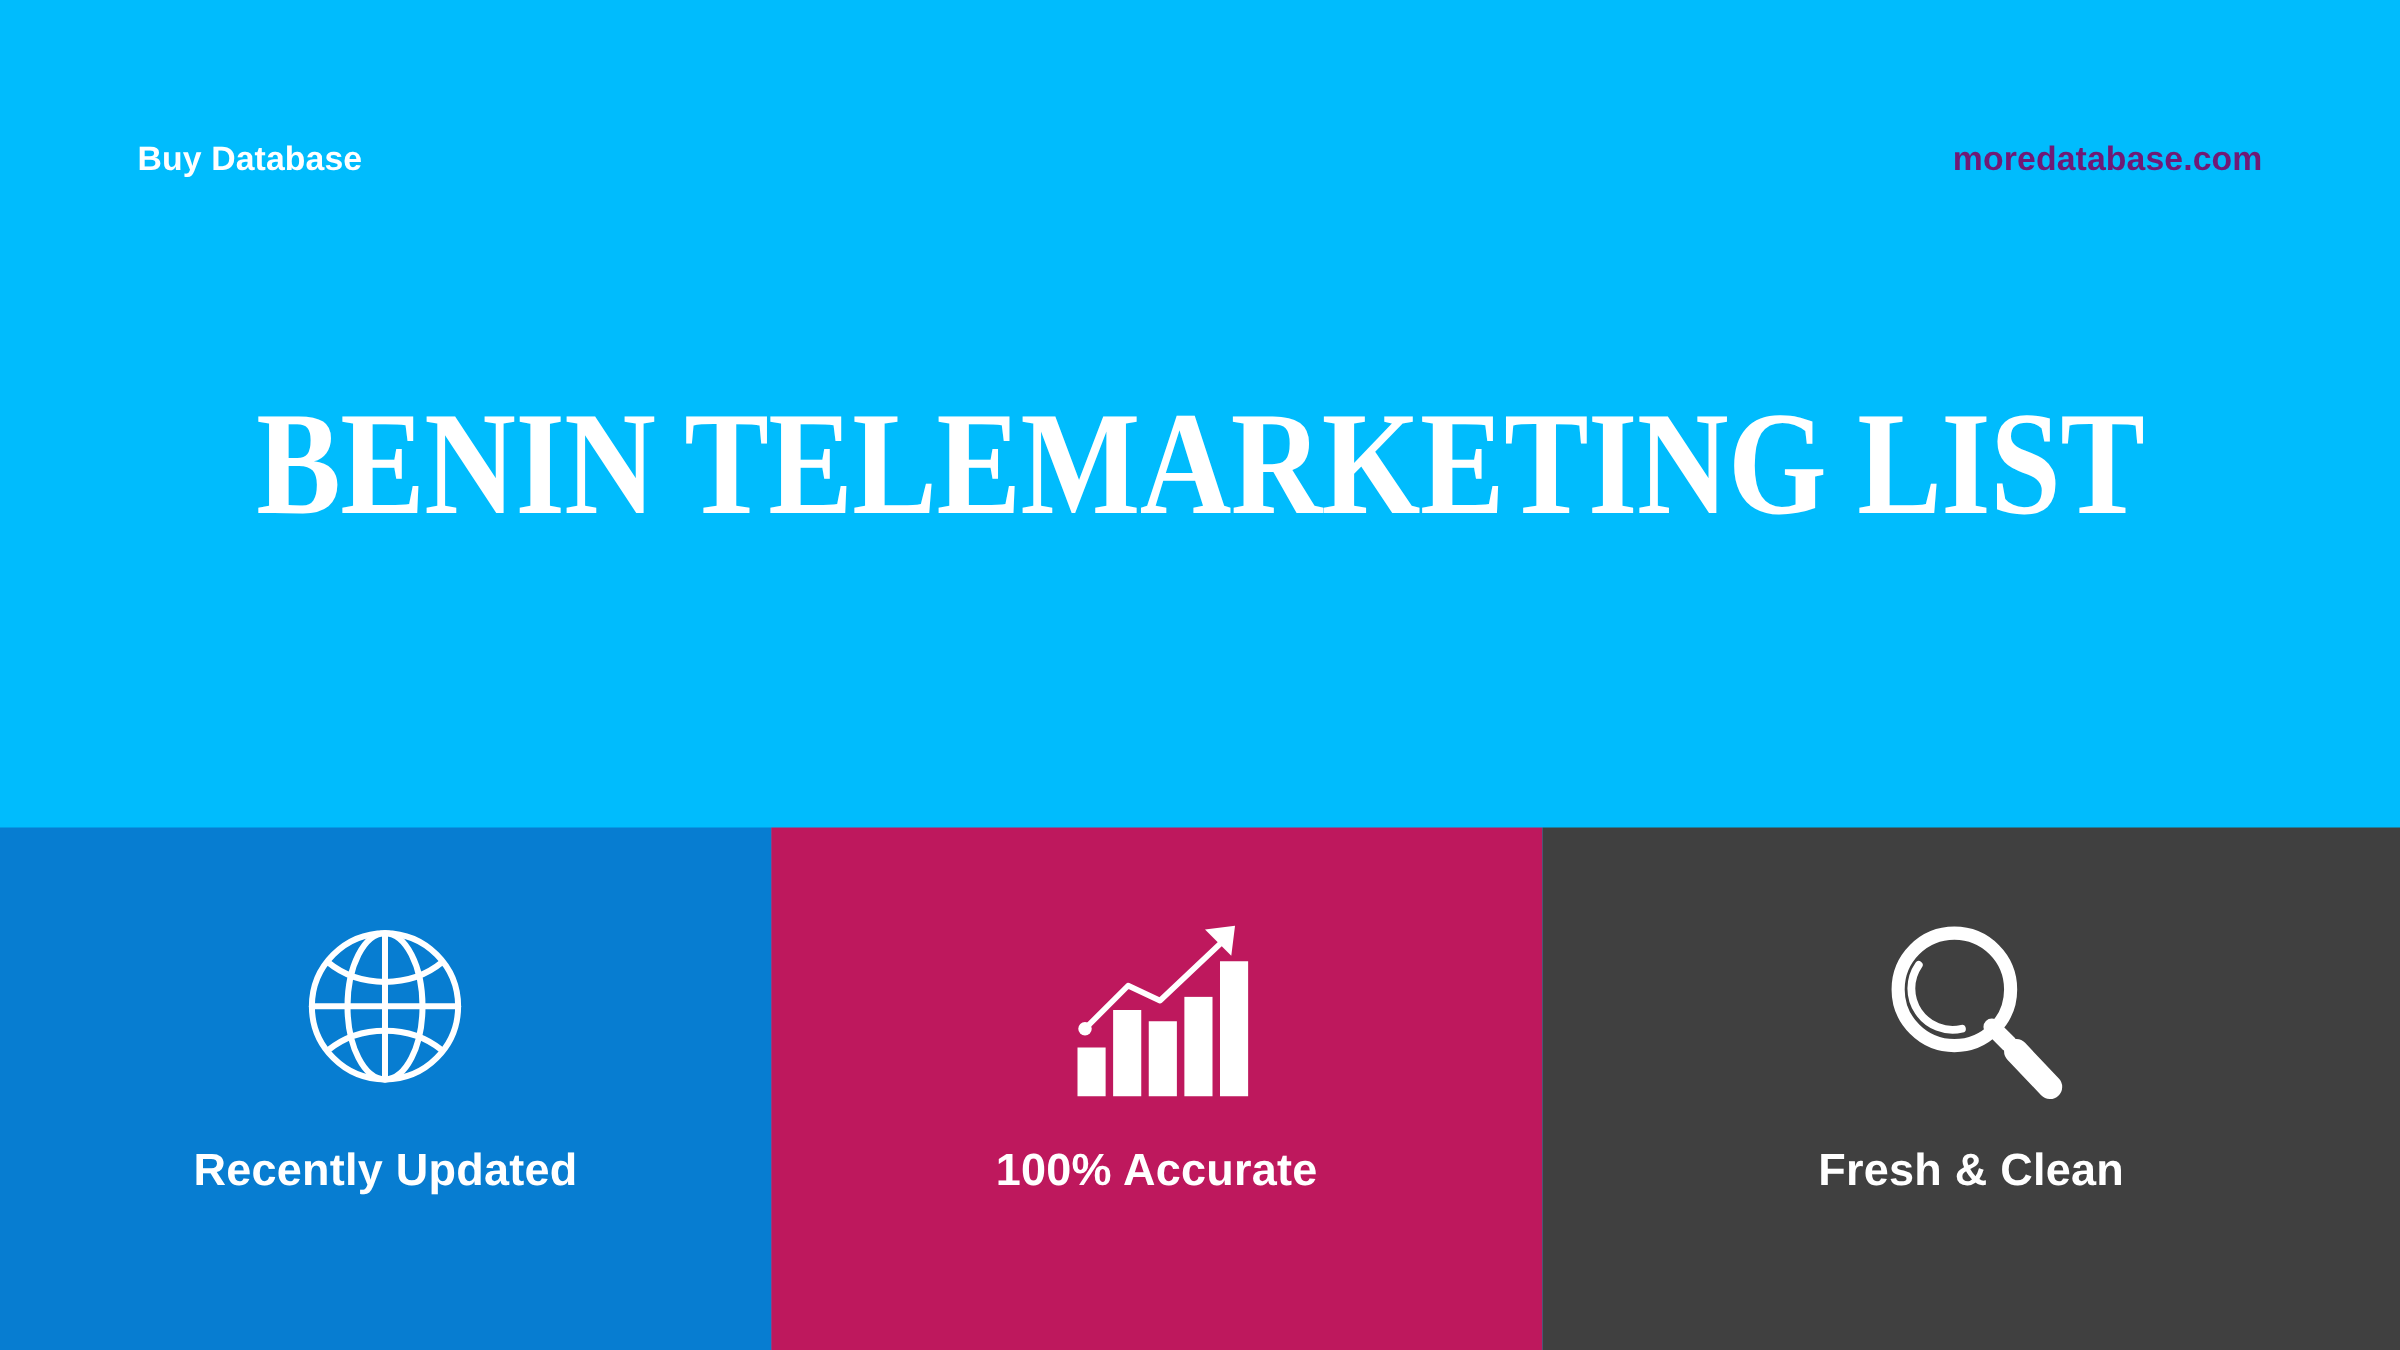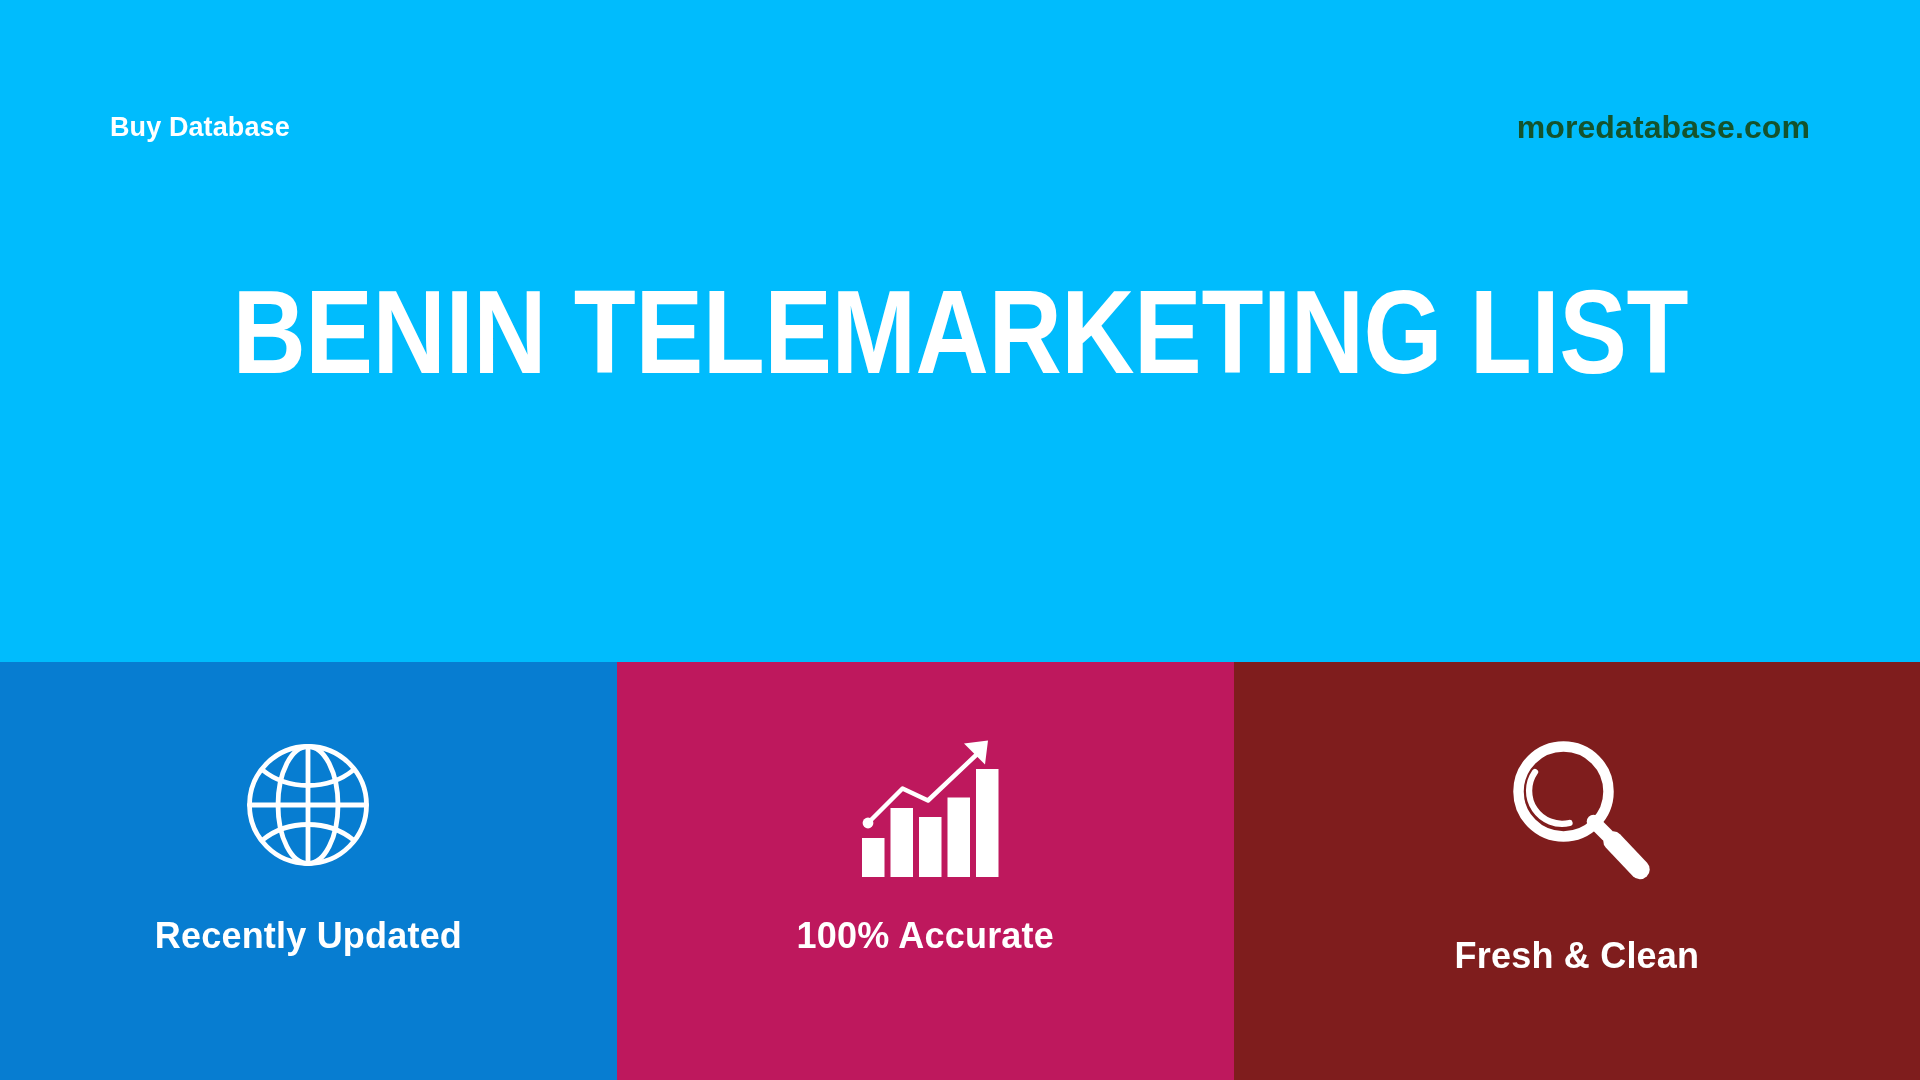--- a/index.html
+++ b/index.html
@@ -47,37 +47,37 @@
   .brand-label {
     color: #ffffff;
     font-size: 27px;
     font-weight: 700;
     letter-spacing: 0.1px;
     line-height: 1;
     white-space: nowrap;
   }
 
   .site-label {
-    color: #14532d;
-    font-size: 32px;
+    color: #701a75;
+    font-size: 27px;
     font-weight: 700;
     letter-spacing: 0.1px;
     line-height: 1;
     white-space: nowrap;
   }
 
   .hero-title-wrap {
     position: absolute;
     left: 0;
     top: 232px;
     width: 1920px;
     height: 200px;
     display: flex;
-    align-items: center;
     justify-content: center;
+    font-family: Liberation Serif, serif;
   }
 
   .hero-title {
     color: #ffffff;
     font-size: 118px;
     font-weight: 700;
     line-height: 1.02;
     letter-spacing: -0.5px;
     white-space: nowrap;
     text-align: center;
@@ -99,21 +99,21 @@
     position: relative;
     height: 418px;
     display: flex;
     flex-direction: column;
     align-items: center;
     justify-content: flex-start;
   }
 
   .feature-1 { width: 640px; background: #077dd1; }
   .feature-2 { width: 640px; background: #be185d; }
-  .feature-3 { width: 712px; background: #7f1d1d; gap: 20px; }
+  .feature-3 { width: 712px; background: #404040; }
 
   .feature-icon {
     margin-top: 68px;
     width: 150px;
     height: 150px;
     display: flex;
     align-items: center;
     justify-content: center;
   }
 

